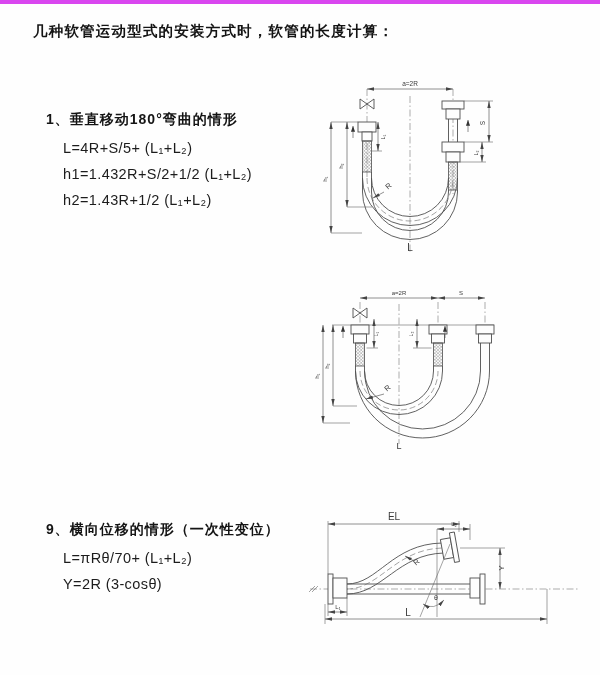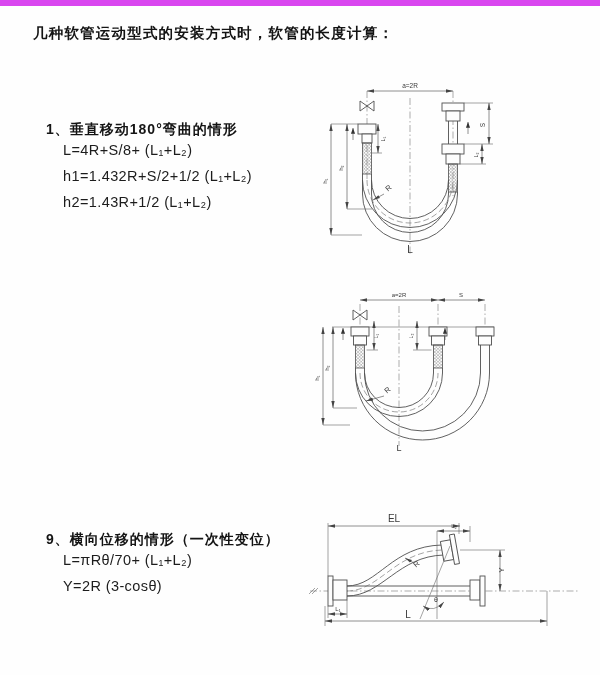--- a/index.html
+++ b/index.html
@@ -1,23 +1,23 @@
 <!DOCTYPE html>
 <html><head>
 <meta charset="utf-8">
 <style>
   html,body{margin:0;padding:0;background:#fff;}
   .page{position:relative;width:600px;height:675px;background:#fefefe;overflow:hidden;
-        font-family:"Liberation Sans",sans-serif;border-top:6px solid #d946ef;box-sizing:border-box;text-align:center;}
+        font-family:"Liberation Sans",sans-serif;border-top:4px solid #d946ef;box-sizing:border-box;text-align:center;}
   .title{position:absolute;left:33px;top:18px;font-size:14.5px;font-weight:600;
          letter-spacing:1.2px;color:#141414;white-space:nowrap;}
   .sec{position:absolute;left:46px;width:275px;height:104px;}
   .sec1{top:107px}.sec2{top:304px}.sec3{top:517px}
   .sec-heading{position:absolute;left:0;top:0;font-size:14px;font-weight:600;
-               letter-spacing:1px;color:#141414;white-space:nowrap;margin-top:8px;}
+               letter-spacing:1px;color:#141414;white-space:nowrap;}
   .formula{position:absolute;left:17px;font-size:14.5px;font-weight:500;color:#1c1c1c;
            letter-spacing:.4px;white-space:nowrap;}
   .f1{top:29px}.f2{top:55px}.f3{top:81px}
   svg.dia{position:absolute;overflow:visible;}
   .dia text{fill:#3a3a3a;font-family:"Liberation Sans",sans-serif;}
   .dln{stroke:#4f4f4f;stroke-width:.9;fill:none;}
   .thin{stroke:#666;stroke-width:.6;fill:none;}
   .dim{stroke:#555;stroke-width:.65;fill:none;}
   .cl{stroke:#777;stroke-width:.6;fill:none;stroke-dasharray:7 2.5 1.5 2.5;}
   .hcl{stroke:#666;stroke-width:.6;fill:none;stroke-dasharray:6 3;}
@@ -26,21 +26,21 @@
 </style>
 </head>
 <body>
 
 <div class="page">
 
   <div class="title">几种软管运动型式的安装方式时，软管的长度计算：</div>
 
   <section class="sec sec1">
     <div class="sec-heading">1、垂直移动180°弯曲的情形</div>
-    <div class="formula f1">L=4R+S/8+ (L₁+L₂)</div>
+    <div class="formula f1">L=4R+S/5+ (L₁+L₂)</div>
     <div class="formula f2">h1=1.432R+S/2+1/2 (L₁+L₂)</div>
     <div class="formula f3">h2=1.43R+1/2 (L₁+L₂)</div>
   </section>
 
 
   <section class="sec sec3">
     <div class="sec-heading">9、横向位移的情形（一次性变位）</div>
     <div class="formula f1">L=πRθ/70+ (L₁+L₂)</div>
     <div class="formula f2">Y=2R (3-cosθ)</div>
   </section>

